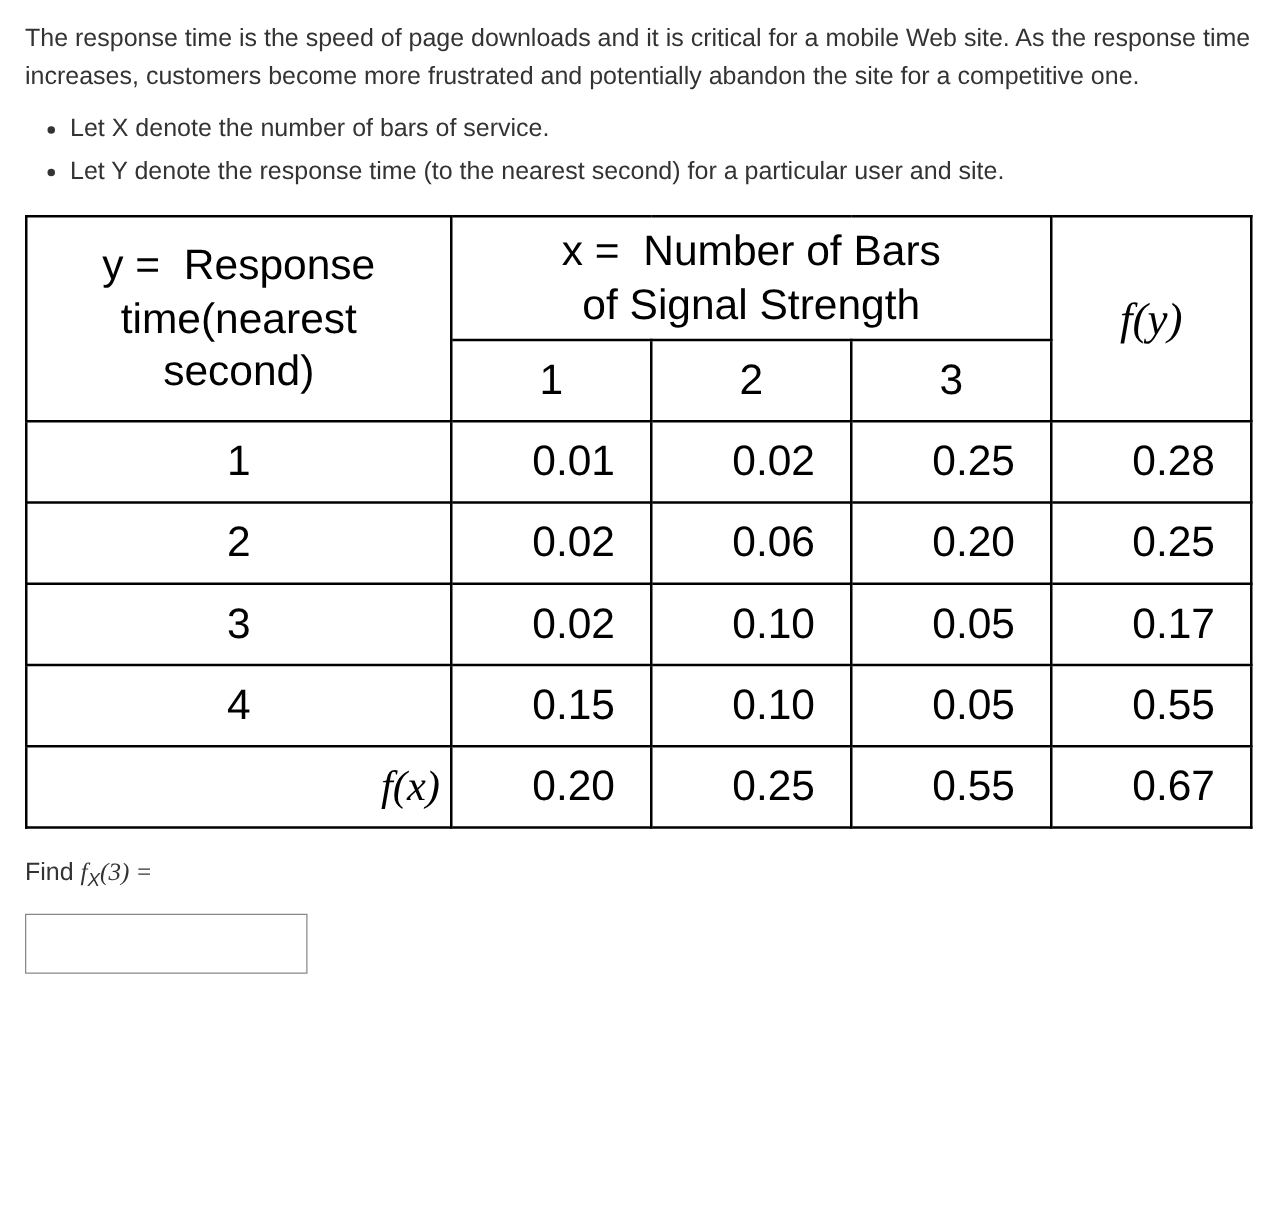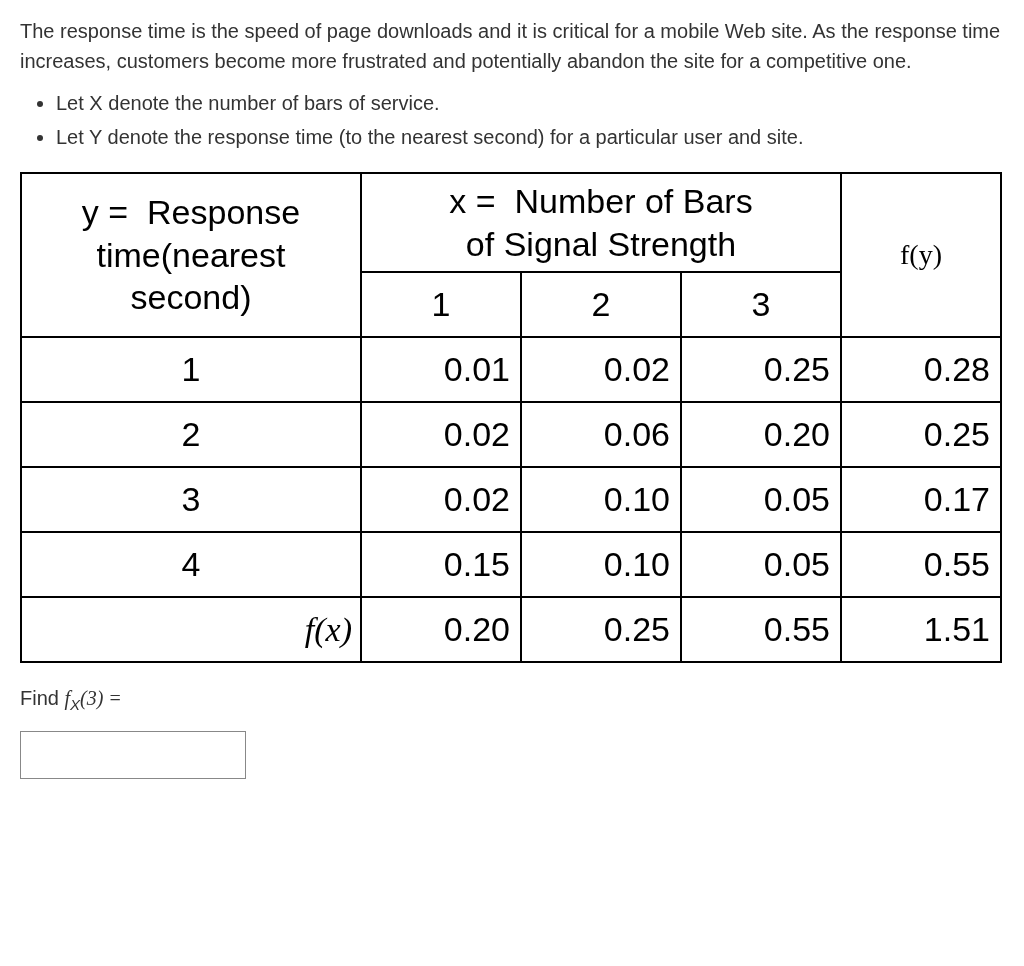--- a/index.html
+++ b/index.html
@@ -35,34 +35,35 @@
     padding: 6px 14px;
     text-align: center;
     font-weight: normal;
   }
   table.prob .hdr {
     font-size: 34px;
     line-height: 1.25;
   }
   table.prob .num {
     text-align: right;
-    padding-right: 10px;
+    padding-right: 28px;
   }
   table.prob .yval {
     text-align: center;
   }
   table.prob .fx {
     text-align: right;
     font-style: italic;
     font-family: Liberation Serif, serif;
     padding-right: 8px;
   }
   table.prob .fy {
+    font-style: italic;
     font-family: "Times New Roman", serif;
-    font-size: 28px;
+    font-size: 36px;
   }
 
   .question {
     font-size: 20px;
     margin: 6px 0 14px 0;
   }
   .question .mi { font-style: italic; font-family: "Times New Roman", serif; }
   .question .sub { font-size: 0.75em; vertical-align: sub; font-style: italic; }
 
   .answer-box {
@@ -130,21 +131,21 @@
     <td class="num">0.15</td>
     <td class="num">0.10</td>
     <td class="num">0.05</td>
     <td class="num">0.55</td>
   </tr>
   <tr>
     <td class="fx">f(x)</td>
     <td class="num">0.20</td>
     <td class="num">0.25</td>
     <td class="num">0.55</td>
-    <td class="num">1.51</td>
+    <td class="num">0.67</td>
   </tr>
 </tbody>
   </table>
 
 <div class="question">
   <span>Find </span><span class="mi">f</span><span class="sub">X</span><span class="mi">(3) =</span>
 </div>
 
 <input type="text" class="answer-box" value="" style="">
 

